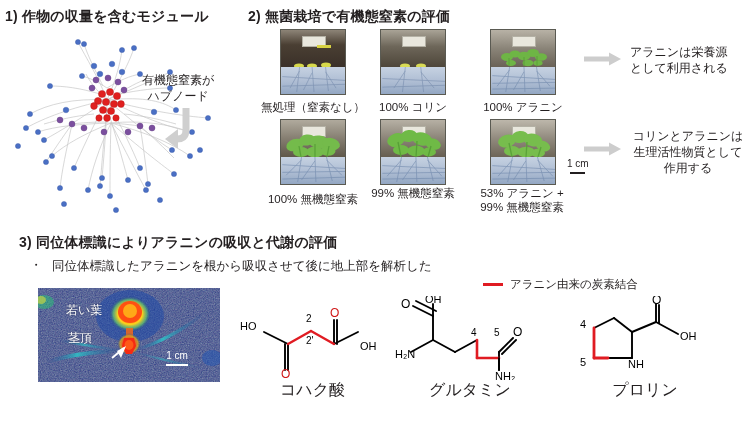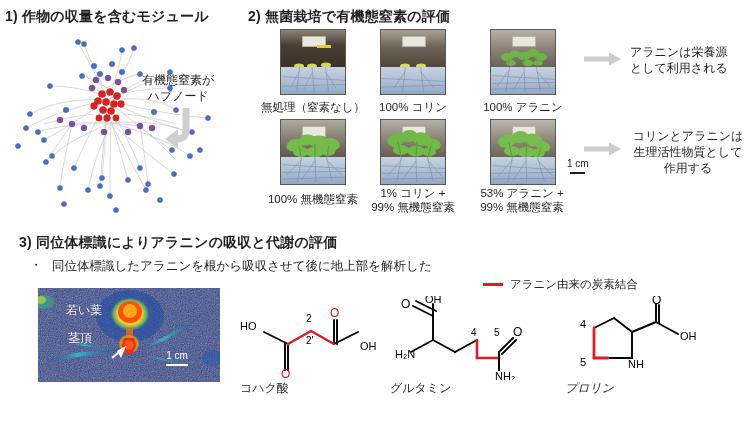--- a/index.html
+++ b/index.html
@@ -108,21 +108,21 @@
   #legend{
     position:absolute;left:483px;top:277px;
     display:flex;align-items:center;gap:7px;
     font-size:11.5px;color:#231f20;white-space:nowrap;
   }
   #legend .swatch{display:block;width:20px;height:2.6px;background:#e01b22;}
 
   
   .mol{position:absolute;}
   .mol-name{
-    position:absolute;font-size:12px;
+    position:absolute;text-align:center;font-size:16px;
     color:#231f20;white-space:nowrap;
   }
   svg text{font-family:"Liberation Sans","DejaVu Sans",sans-serif;}
 </style>
 </head>
 <body>
 
 <div class="slide">
 
   <div class="sec-title" id="title-1">1) 作物の収量を含むモジュール</div>
@@ -447,21 +447,20 @@
         <path d="M0,9 L66,13"></path>
           <path d="M0,17 L66,16"></path>
           <path d="M0,23 L66,22"></path>
       </g>
     </svg>
   </div>
 
   <div class="caption" style="left:250px;top:192px;width:126px;">100% 無機態窒素</div>
 
   <div class="caption" style="left:356px;top:186px;width:114px;">
-    <div>1% コリン +</div>
     <div>99% 無機態窒素</div>
   </div>
 
   <div class="caption" style="left:462px;top:186px;width:120px;">
     <div>53% アラニン +</div>
     <div>99% 無機態窒素</div>
   </div>
 
   <div class="scalebar" style="left:567px;top:158px;">
     <span>1 cm</span>
@@ -642,15 +641,15 @@
       </g>
       <g fill="#000000" font-size="12">
         <text x="82" y="8">O</text>
       </g>
       <g fill="#000000" font-size="11">
         <text x="10" y="32">4</text>
         <text x="10" y="70">5</text>
       </g>
     </svg>
   </div>
-  <div class="mol-name" style="left:565px;top:380px;width:160px;font-style:italic;">プロリン</div>
+  <div class="mol-name" style="left:565px;top:380px;width:160px;">プロリン</div>
 
 </div>
 
 </body></html>

